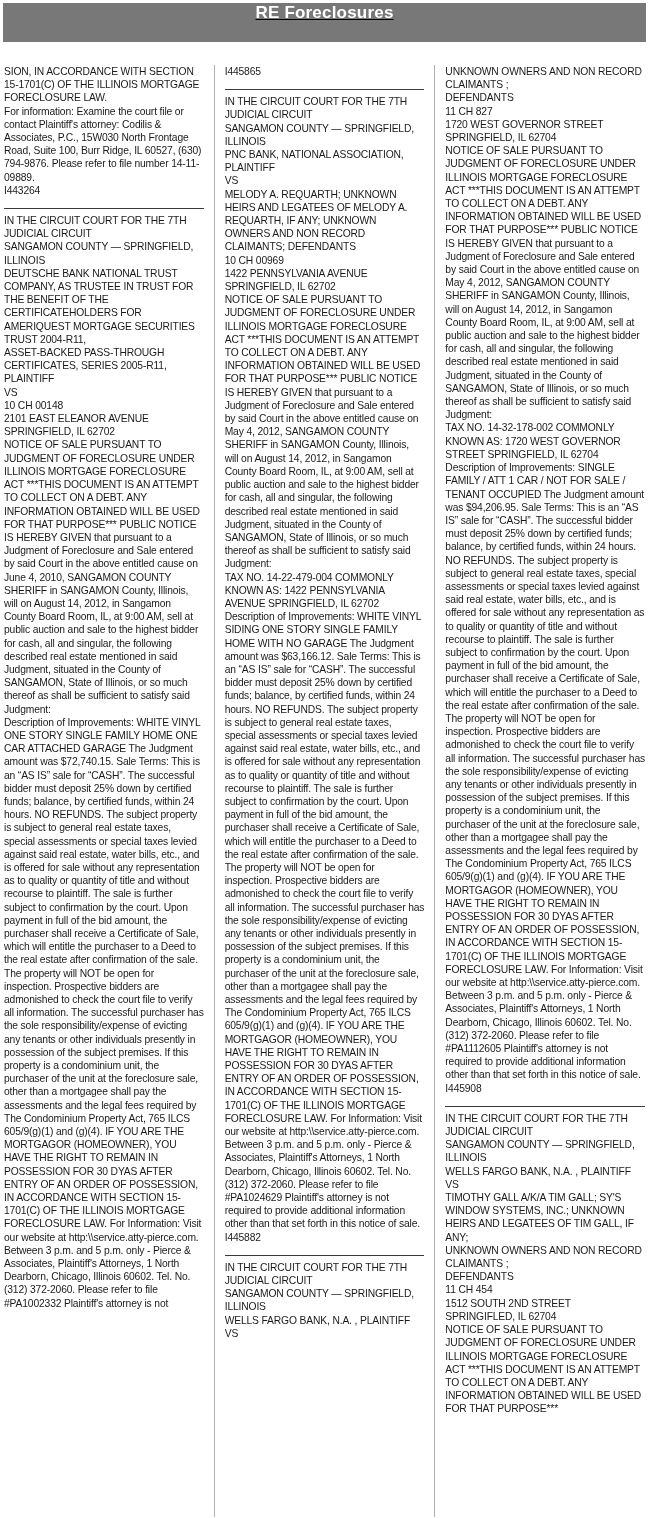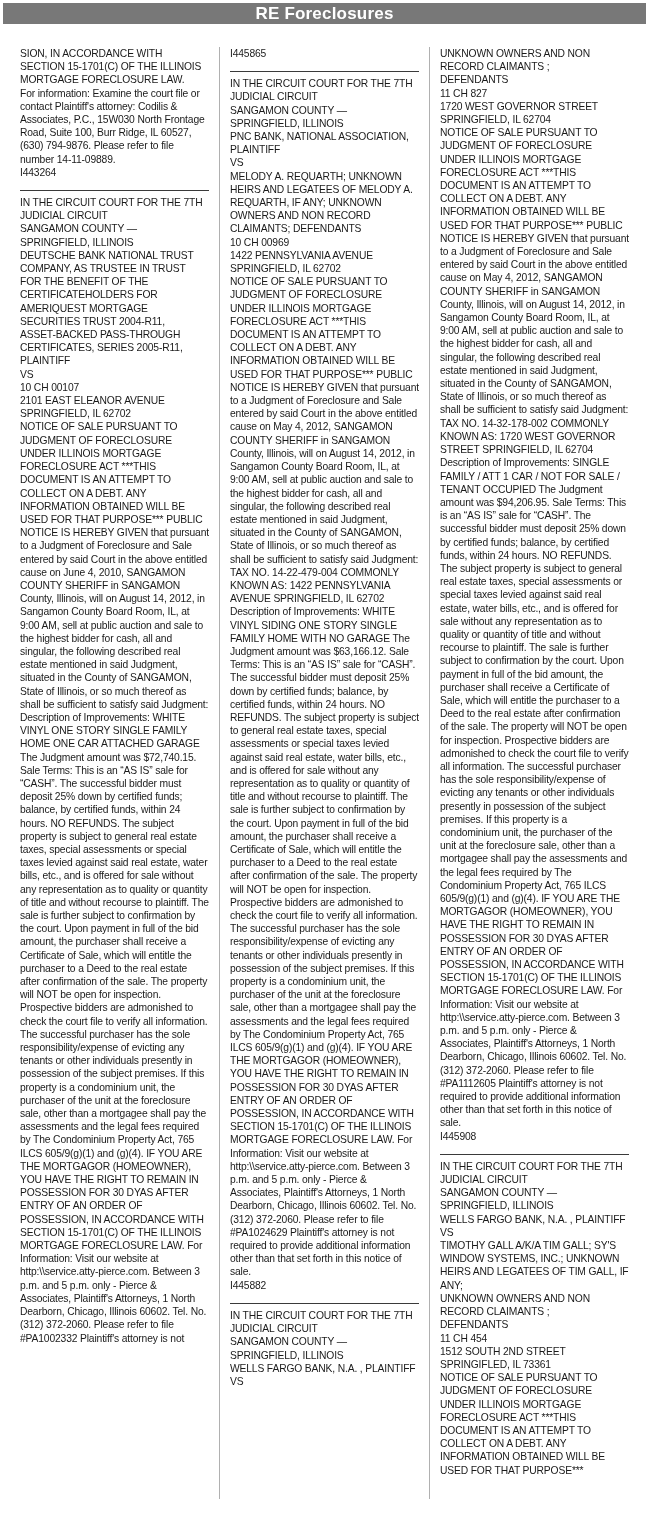--- a/index.html
+++ b/index.html
@@ -4,31 +4,31 @@
 <style>
   * { box-sizing: border-box; }
   html, body { margin: 0; padding: 0; }
   body {
     width: 649px; height: 1518px; overflow: hidden;
     background: #ffffff;
     font-family: "Liberation Sans", sans-serif;
   }
   .page { width: 649px; height: 1518px; overflow: hidden; }
   .header-bar {
-    margin: 3px 3px 0 3px; height: 21px;
+    margin: 3px 3px 0 3px; height: 39px;
     background: var(--header-bg, #787878);
-    display: flex; align-items: center; justify-content: center;
+    display: flex; align-items: flex-start; justify-content: center; text-decoration: underline;
   }
   .header-title {
     color: var(--header-text, #ffffff);
     font-size: 17px; font-weight: bold; letter-spacing: 0.2px;
   }
   .columns {
     display: flex; align-items: stretch;
-    margin-top: 23px; padding: 0 20px;
+    margin-top: 23px; padding: 0 4px;
     height: 1452px; overflow: hidden;
   }
   .notice-column {
     flex: 1 1 0; overflow: hidden;
     color: var(--text, #1a1a1a);
     font-size: 10.3px; line-height: 13.2px;
     letter-spacing: -0.15px;
     text-align: left;
   }
   .col-rule {
@@ -56,21 +56,21 @@
           <p>For information: Examine the court file or contact Plaintiff's attorney: Codilis &amp; Associates, P.C., 15W030 North Frontage Road, Suite 100, Burr Ridge, IL 60527, (630) 794-9876. Please refer to file number 14-11-09889.</p>
           <p>I443264</p>
         </div>
         <div class="notice-divider"></div>
         <div class="notice-block">
           <p>IN THE CIRCUIT COURT FOR THE 7TH JUDICIAL CIRCUIT</p>
           <p>SANGAMON COUNTY — SPRINGFIELD, ILLINOIS</p>
           <p>DEUTSCHE BANK NATIONAL TRUST COMPANY, AS TRUSTEE IN TRUST FOR THE BENEFIT OF THE CERTIFICATEHOLDERS FOR AMERIQUEST MORTGAGE SECURITIES TRUST 2004-R11,</p>
           <p>ASSET-BACKED PASS-THROUGH CERTIFICATES, SERIES 2005-R11, PLAINTIFF</p>
           <p>VS</p>
-          <p>10 CH 00107</p>
+          <p>10 CH 00148</p>
           <p>2101 EAST ELEANOR AVENUE</p>
           <p>SPRINGFIELD, IL 62702</p>
           <p>NOTICE OF SALE PURSUANT TO JUDGMENT OF FORECLOSURE UNDER ILLINOIS MORTGAGE FORECLOSURE ACT ***THIS DOCUMENT IS AN ATTEMPT TO COLLECT ON A DEBT. ANY INFORMATION OBTAINED WILL BE USED FOR THAT PURPOSE*** PUBLIC NOTICE IS HEREBY GIVEN that pursuant to a Judgment of Foreclosure and Sale entered by said Court in the above entitled cause on June 4, 2010, SANGAMON COUNTY SHERIFF in SANGAMON County, Illinois, will on August 14, 2012, in Sangamon County Board Room, IL, at 9:00 AM, sell at public auction and sale to the highest bidder for cash, all and singular, the following described real estate mentioned in said Judgment, situated in the County of SANGAMON, State of Illinois, or so much thereof as shall be sufficient to satisfy said Judgment:</p>
           <p>Description of Improvements: WHITE VINYL ONE STORY SINGLE FAMILY HOME ONE CAR ATTACHED GARAGE The Judgment amount was $72,740.15. Sale Terms: This is an “AS IS” sale for “CASH”. The successful bidder must deposit 25% down by certified funds; balance, by certified funds, within 24 hours. NO REFUNDS. The subject property is subject to general real estate taxes, special assessments or special taxes levied against said real estate, water bills, etc., and is offered for sale without any representation as to quality or quantity of title and without recourse to plaintiff. The sale is further subject to confirmation by the court. Upon payment in full of the bid amount, the purchaser shall receive a Certificate of Sale, which will entitle the purchaser to a Deed to the real estate after confirmation of the sale. The property will NOT be open for inspection. Prospective bidders are admonished to check the court file to verify all information. The successful purchaser has the sole responsibility/expense of evicting any tenants or other individuals presently in possession of the subject premises. If this property is a condominium unit, the purchaser of the unit at the foreclosure sale, other than a mortgagee shall pay the assessments and the legal fees required by The Condominium Property Act, 765 ILCS 605/9(g)(1) and (g)(4). IF YOU ARE THE MORTGAGOR (HOMEOWNER), YOU HAVE THE RIGHT TO REMAIN IN POSSESSION FOR 30 DYAS AFTER ENTRY OF AN ORDER OF POSSESSION, IN ACCORDANCE WITH SECTION 15-1701(C) OF THE ILLINOIS MORTGAGE FORECLOSURE LAW. For Information: Visit our website at http:\\service.atty-pierce.com. Between 3 p.m. and 5 p.m. only - Pierce &amp; Associates, Plaintiff's Attorneys, 1 North Dearborn, Chicago, Illinois 60602. Tel. No. (312) 372-2060. Please refer to file #PA1002332 Plaintiff's attorney is not</p>
         </div>
       </div>
       <div class="col-rule"></div>
       <div class="notice-column">
         <div class="notice-block">
           <p>I445865</p>
@@ -115,18 +115,18 @@
         <div class="notice-block">
           <p>IN THE CIRCUIT COURT FOR THE 7TH JUDICIAL CIRCUIT</p>
           <p>SANGAMON COUNTY — SPRINGFIELD, ILLINOIS</p>
           <p>WELLS FARGO BANK, N.A. , PLAINTIFF</p>
           <p>VS</p>
           <p>TIMOTHY GALL A/K/A TIM GALL; SY'S WINDOW SYSTEMS, INC.; UNKNOWN HEIRS AND LEGATEES OF TIM GALL, IF ANY;</p>
           <p>UNKNOWN OWNERS AND NON RECORD CLAIMANTS ;</p>
           <p>DEFENDANTS</p>
           <p>11 CH 454</p>
           <p>1512 SOUTH 2ND STREET</p>
-          <p>SPRINGIFLED, IL 73361</p>
+          <p>SPRINGIFLED, IL 62704</p>
           <p>NOTICE OF SALE PURSUANT TO JUDGMENT OF FORECLOSURE UNDER ILLINOIS MORTGAGE FORECLOSURE ACT ***THIS DOCUMENT IS AN ATTEMPT TO COLLECT ON A DEBT. ANY INFORMATION OBTAINED WILL BE USED FOR THAT PURPOSE***</p>
         </div>
       </div>
     </div>
 </div>
 
 </body></html>

